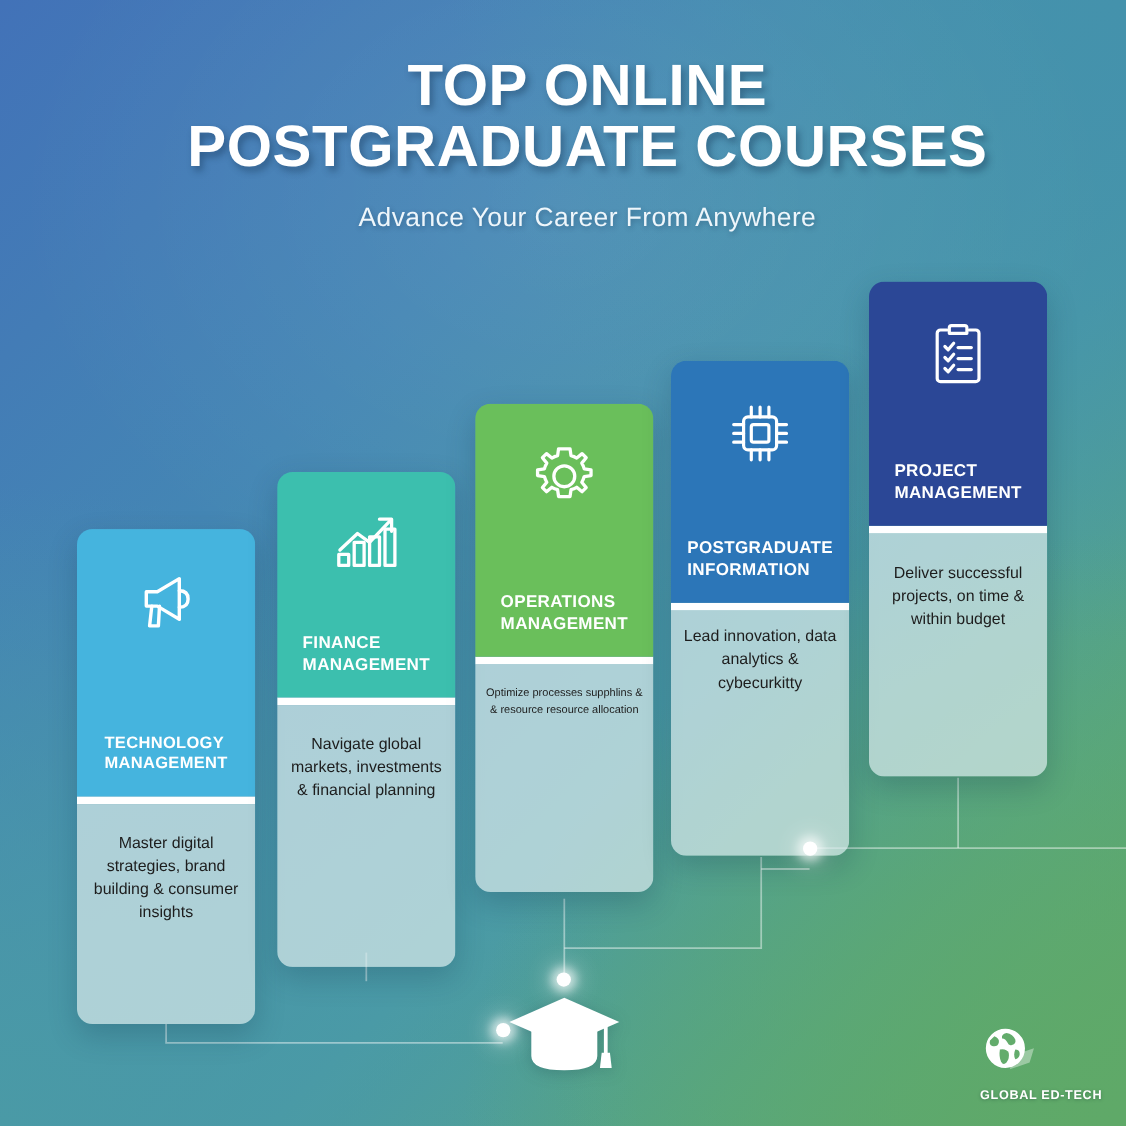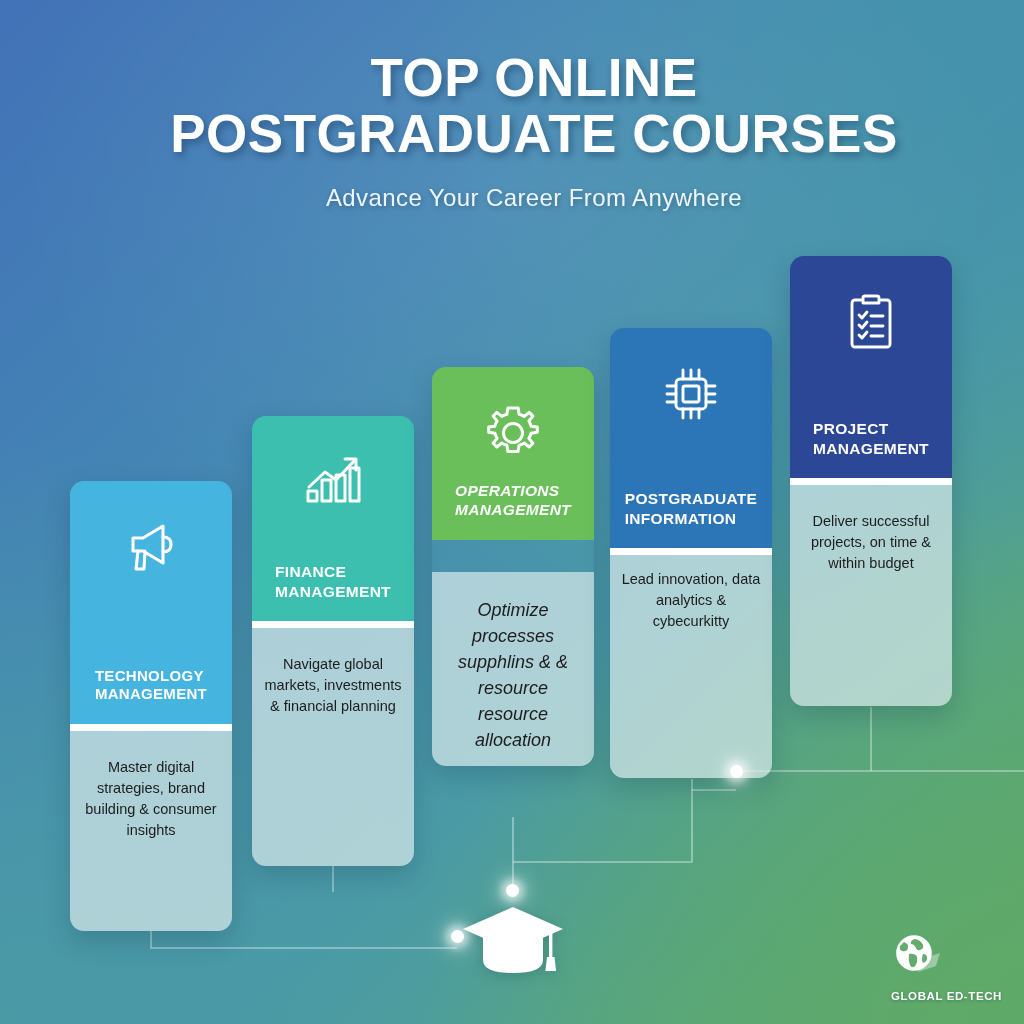--- a/index.html
+++ b/index.html
@@ -99,33 +99,33 @@
     background:rgba(214,231,233,0.72);
     color:#1d1d1d;
     font-size:14.5px;
     line-height:1.45;
     text-align:center;
     padding:26px 9px 14px 9px;
   }
 
   
   #card-1 { left:70px;  top:481px; height:450px; }
-  #card-2 { left:252px; top:416px; height:450px; }
-  #card-3 { left:432px; top:367px; height:399px;font-style:italic; }
+  #card-2 { left:252px; top:429px; height:450px; }
+  #card-3 { left:432px; top:367px; height:444px; }
   #card-4 { left:610px; top:328px; height:450px; }
   #card-5 { left:790px; top:256px; height:450px; }
 
   #card-1 .card-head { background:#45B4DE; height:243px; }
   #card-2 .card-head { background:#3CBFAE; height:205px; }
   #card-3 .card-head { background:#6ABF5B; height:230px; }
   #card-4 .card-head { background:#2C76B8; height:220px; }
   #card-5 .card-head { background:#2B4796; height:222px; }
 
   #card-1 .card-title { font-size:15px; }
-  #card-3 .card-body  { padding-top:25px; font-size:18px;margin-top:32px; }
+  #card-3 .card-body  { padding-top:20px; font-size:10px; }
   #card-4 .card-body  { padding-top:14px; }
 
   
   .grad-cap {
     position:absolute;
     left:461px; top:903px;
     z-index:5;
     filter:drop-shadow(0 3px 7px rgba(20,60,70,0.25));
   }
 

